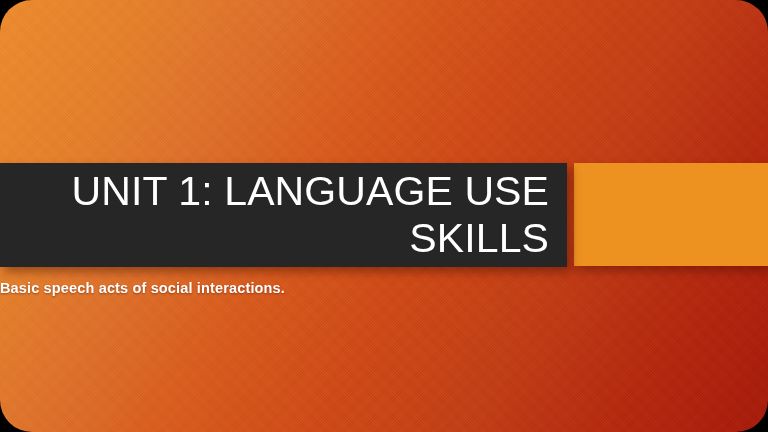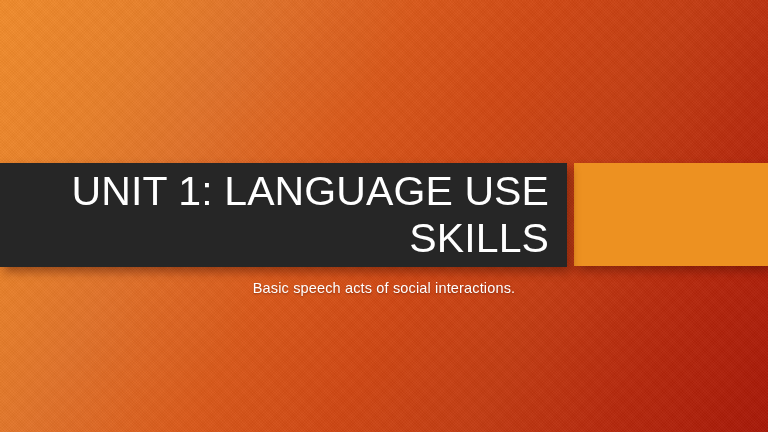--- a/index.html
+++ b/index.html
@@ -19,20 +19,21 @@
     background:
       linear-gradient(118deg,
         #ef8b2c 0%,
         #e8812a 14%,
         #e0722a 26%,
         #d9581a 42%,
         #cf4714 56%,
         #c33c13 70%,
         #b6280d 84%,
         #a81808 100%);
+    border-radius: 32px;
   }
 
   
   #slide::after {
     content: "";
     position: absolute;
     inset: 0;
     pointer-events: none;
     background-image:
       repeating-linear-gradient(45deg,
@@ -88,25 +89,24 @@
     box-shadow: 3px 5px 9px rgba(60, 10, 0, 0.40);
     z-index: 2;
   }
 
   
   .subtitle {
     position: absolute;
     left: 0;
     right: 0;
     top: 279px;
-    text-align: center;
     color: #ffffff;
     font-size: 14.5px;
     line-height: 19px;
-    font-weight: 400;
+    font-weight: 700;
     letter-spacing: .15px;
     text-shadow: 0 1px 2px rgba(70, 15, 0, .45);
     z-index: 4;
   }
 </style>
 </head>
 <body>
 
 <div id="slide">
 

